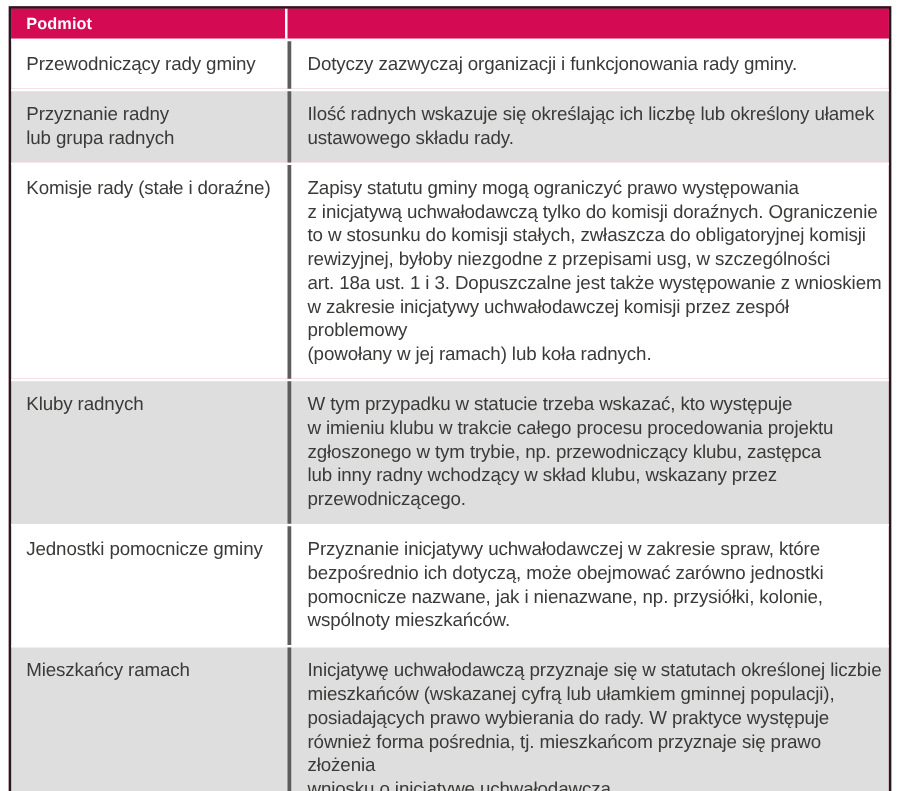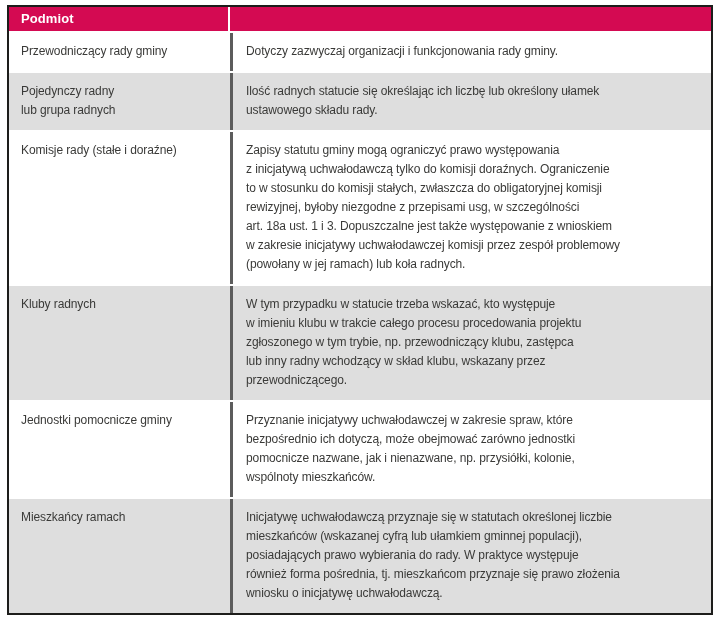--- a/index.html
+++ b/index.html
@@ -51,21 +51,21 @@
     display: flex;
     border-top: 2px solid #ffffff;
     background: #ffffff;
   }
   .row.gray {
     background: #dedede;
   }
   .cell {
     box-sizing: border-box;
     color: #3a3a38;
-    font-size: 12px;
+    font-size: 15px;
     line-height: 19px;
     letter-spacing: -0.1px;
     white-space: pre-line;
     padding: 9px 10px 10px 12px;
   }
   .cell1 {
     flex: 0 0 221px;
   }
   .cell2 {
     flex: 1;
@@ -82,23 +82,23 @@
     <div class="thead">
       <div class="th th1">Podmiot</div>
     </div>
     <div id="tbody">
   <div class="row">
     <div class="cell cell1">Przewodniczący rady gminy</div>
     <div class="cell cell2">Dotyczy zazwyczaj organizacji i funkcjonowania rady gminy.</div>
   </div>
 
   <div class="row gray">
-    <div class="cell cell1">Pojedynczy radny
+    <div class="cell cell1">Przyznanie radny
 lub grupa radnych</div>
-    <div class="cell cell2">Ilość radnych statucie się określając ich liczbę lub określony ułamek
+    <div class="cell cell2">Ilość radnych wskazuje się określając ich liczbę lub określony ułamek
 ustawowego składu rady.</div>
   </div>
 
   <div class="row">
     <div class="cell cell1">Komisje rady (stałe i doraźne)</div>
     <div class="cell cell2">Zapisy statutu gminy mogą ograniczyć prawo występowania
 z inicjatywą uchwałodawczą tylko do komisji doraźnych. Ograniczenie
 to w stosunku do komisji stałych, zwłaszcza do obligatoryjnej komisji
 rewizyjnej, byłoby niezgodne z przepisami usg, w szczególności
 art. 18a ust. 1 i 3. Dopuszczalne jest także występowanie z wnioskiem

